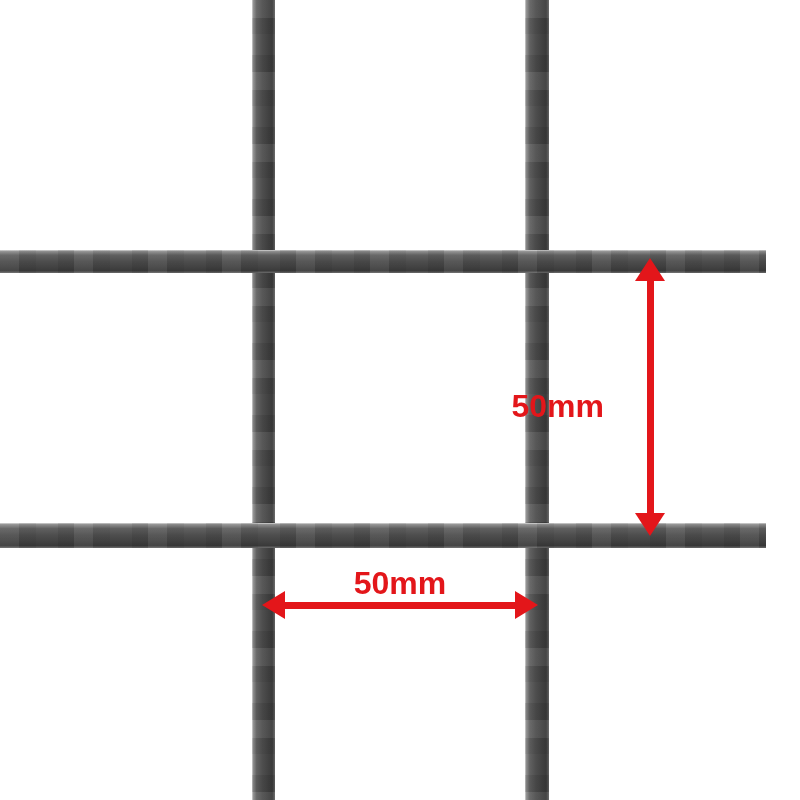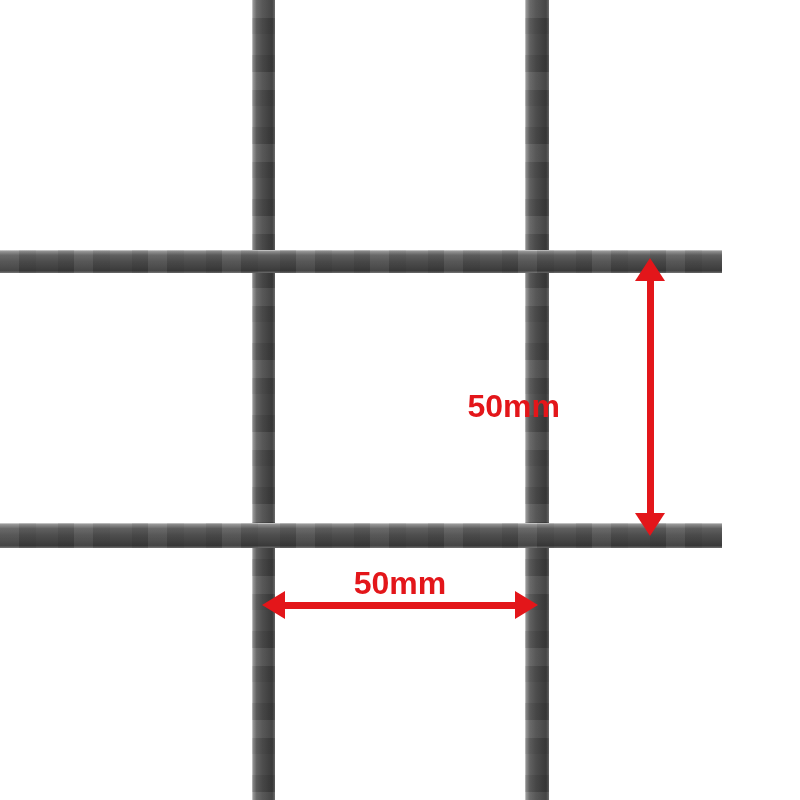--- a/index.html
+++ b/index.html
@@ -9,20 +9,21 @@
     height: 800px;
     background: #ffffff;
     font-family: "Liberation Sans", sans-serif;
     overflow: hidden;
   }
   .stage {
     position: relative;
     width: 722px;
     height: 800px;
     background: var(--bg, #ffffff);
+    padding-left: 44px;
   }
 
   
   .wire { position: absolute; }
   .wire-v {
     top: 0;
     bottom: 0;
     z-index: 1;
     background-image:
       repeating-linear-gradient(180deg,

